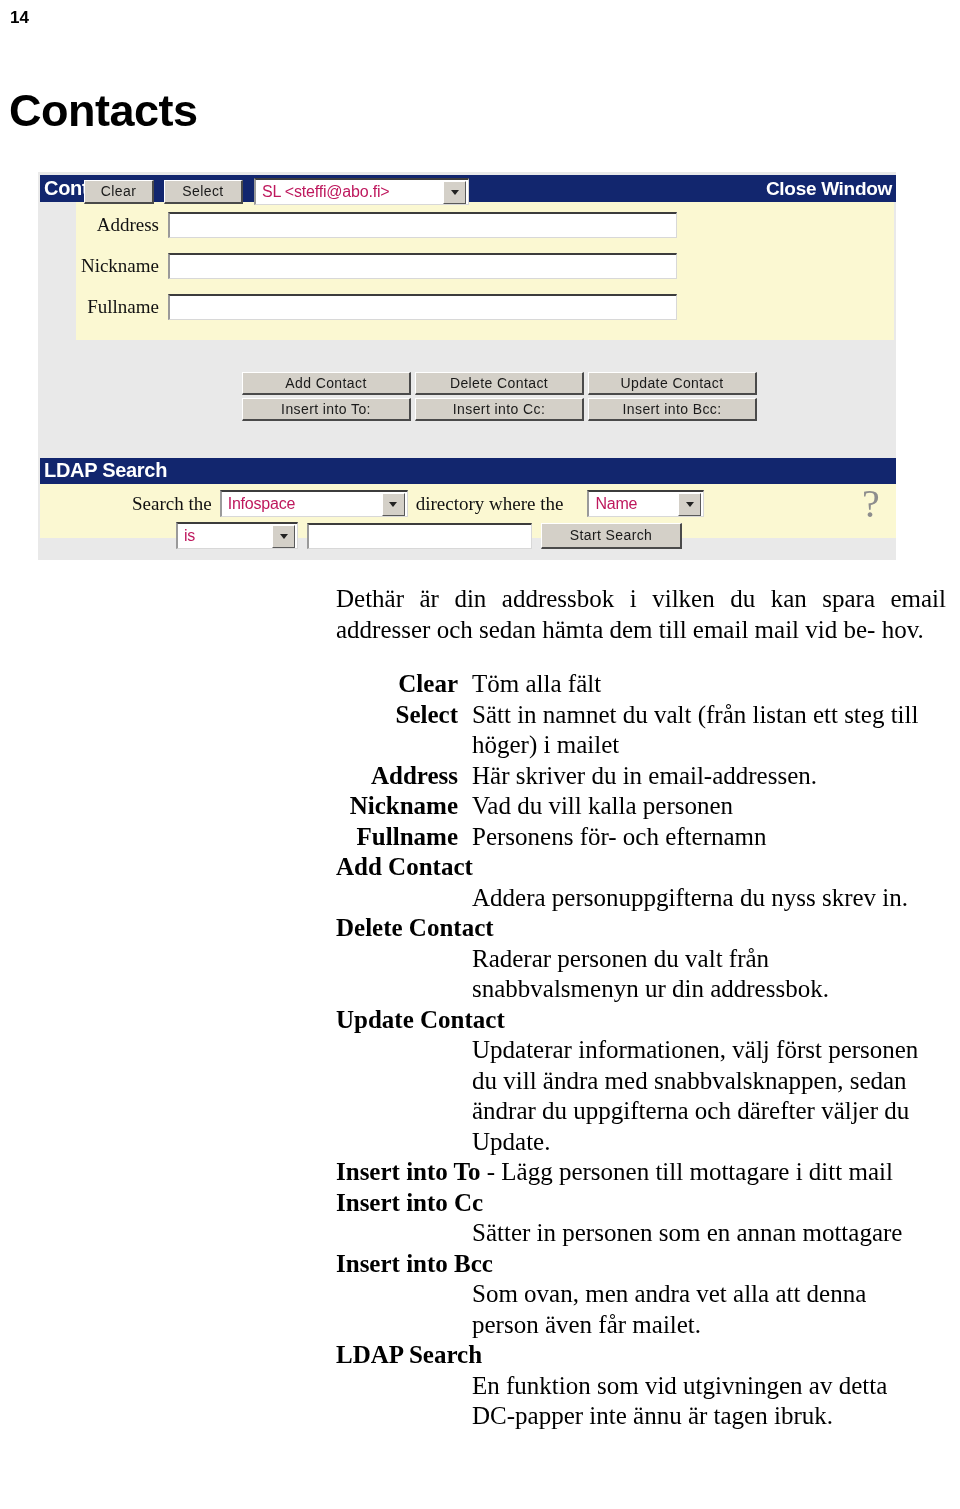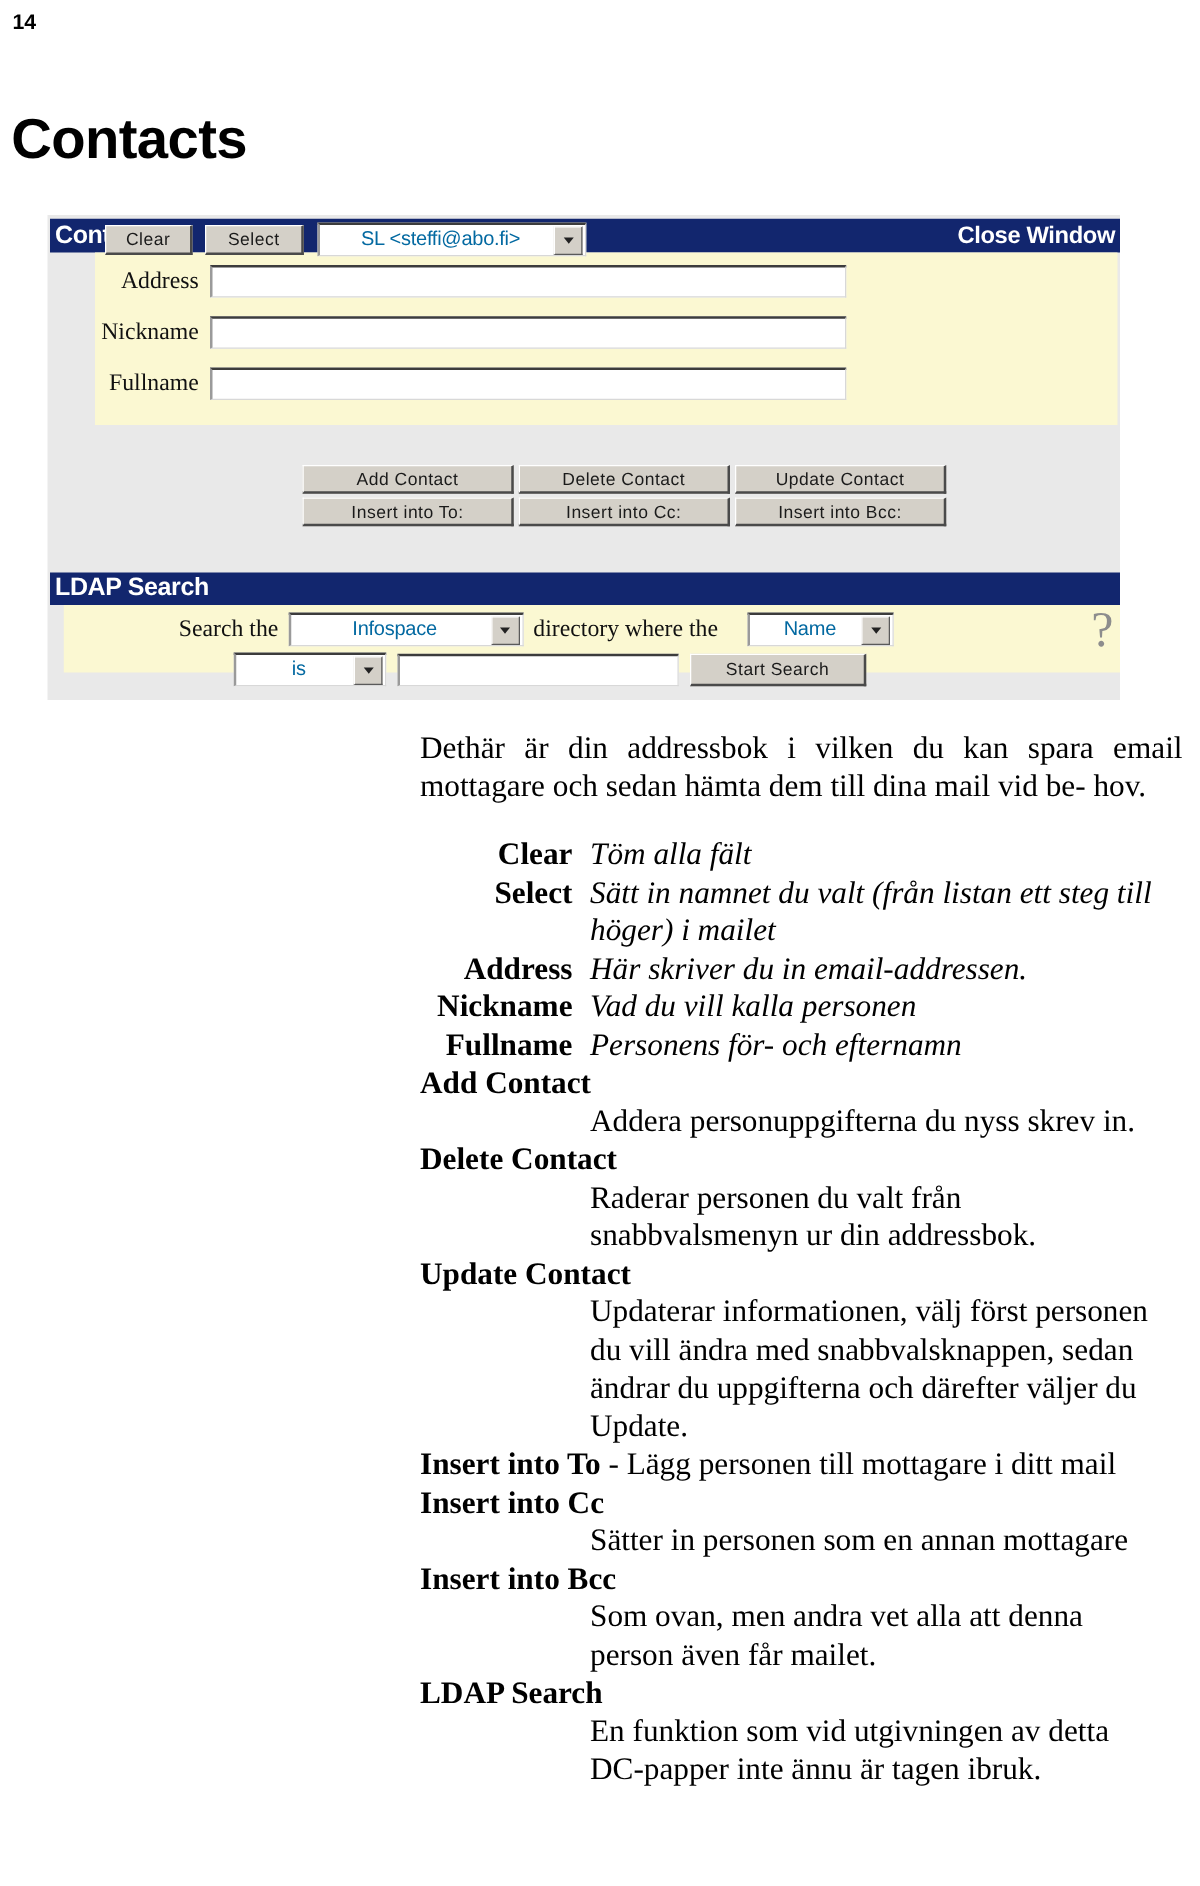--- a/index.html
+++ b/index.html
@@ -146,25 +146,24 @@
     display: flex;
     align-items: center;
     box-sizing: border-box;
     cursor: pointer;
   }
   .combo .combo-text {
     flex: 1;
     padding-left: 6px;
     font-family: "Liberation Sans", sans-serif;
     font-size: 16px;
-    color: #0369a1;
+    color: #be185d;
     white-space: nowrap;
     overflow: hidden;
     letter-spacing: -0.2px;
-    text-align: center;
   }
   .combo .combo-arrow {
     width: 21px;
     height: 21px;
     margin-right: 2px;
     background: #d4d0c8;
     border-top: 1px solid #ffffff;
     border-left: 1px solid #ffffff;
     border-right: 1px solid #5a5a5a;
     border-bottom: 1px solid #5a5a5a;
@@ -206,21 +205,21 @@
   .ldap-bar .bar-title {
     position: absolute;
     left: 4px;
     top: 1px;
     font-size: 20px;
     font-weight: bold;
     letter-spacing: -0.3px;
   }
   .ldap-panel {
     position: absolute;
-    left: 13px;
+    left: 2px;
     top: 312px;
     width: 856px;
     height: 54px;
     background: #fbf8d2;
   }
   .ldap-row1 {
     position: absolute;
     left: 92px;
     top: 6px;
     display: flex;
@@ -292,21 +291,20 @@
     flex: none;
     text-align: right;
     font-weight: bold;
     padding-right: 14px;
     box-sizing: border-box;
     white-space: nowrap;
   }
   .def-desc {
     flex: 1;
     padding-right: 14px;
-    font-style: italic;
   }
   .def-stacked .def-term-full {
     padding-left: 336px;
     font-weight: bold;
   }
   .def-stacked .def-desc-indent {
     padding-left: 472px;
     padding-right: 32px;
   }
   .def-run-on { padding-left: 336px; padding-right: 30px; }
@@ -392,21 +390,21 @@
       <div class="btn btn-search">Start Search</div>
     </div>
 
     <span class="help-icon">?</span>
   </div>
 </div>
 
 <div class="body-copy">
   <p class="intro">
     <span>Dethär är din addressbok i vilken du kan spara email</span>
-    <span>mottagare och sedan hämta dem till dina mail vid be-</span>
+    <span>addresser och sedan hämta dem till email mail vid be-</span>
     <span>hov.</span>
   </p>
 
   <div class="defs">
 
     <div class="def-inline">
       <span class="def-term">Clear</span>
       <span class="def-desc">Töm alla fält</span>
     </div>
 

